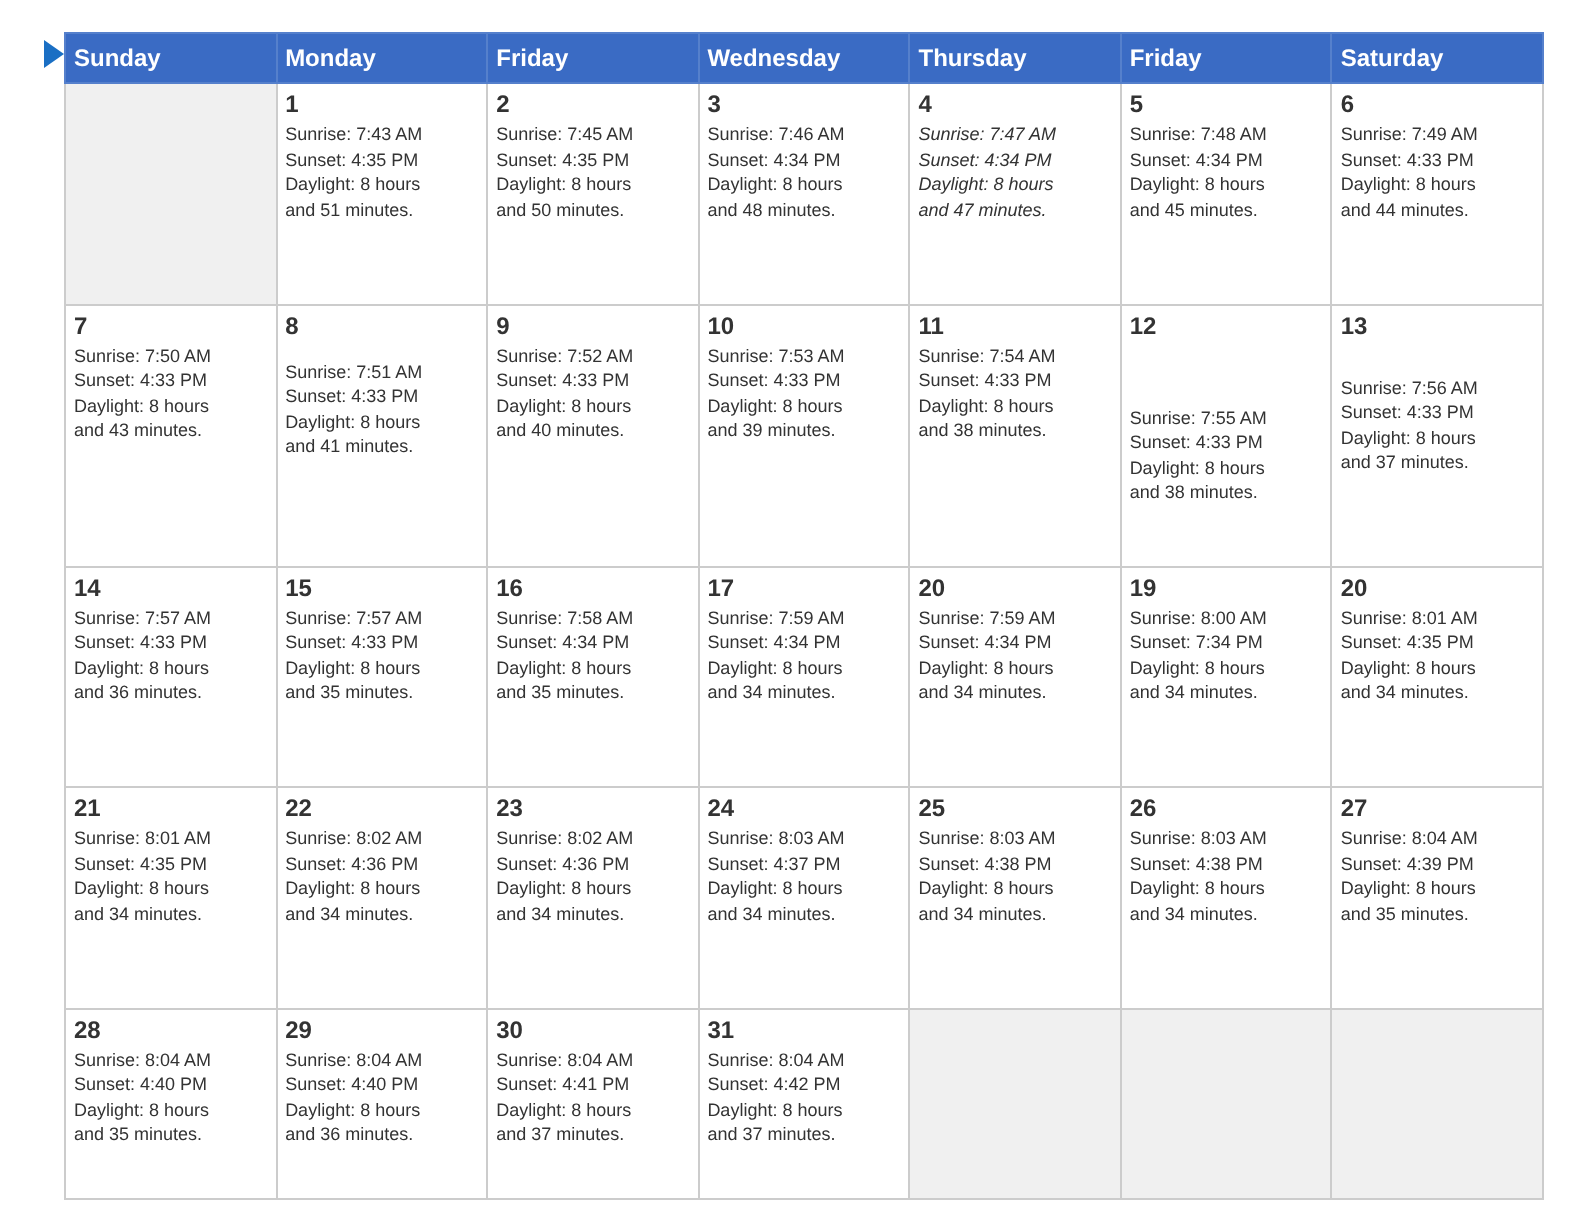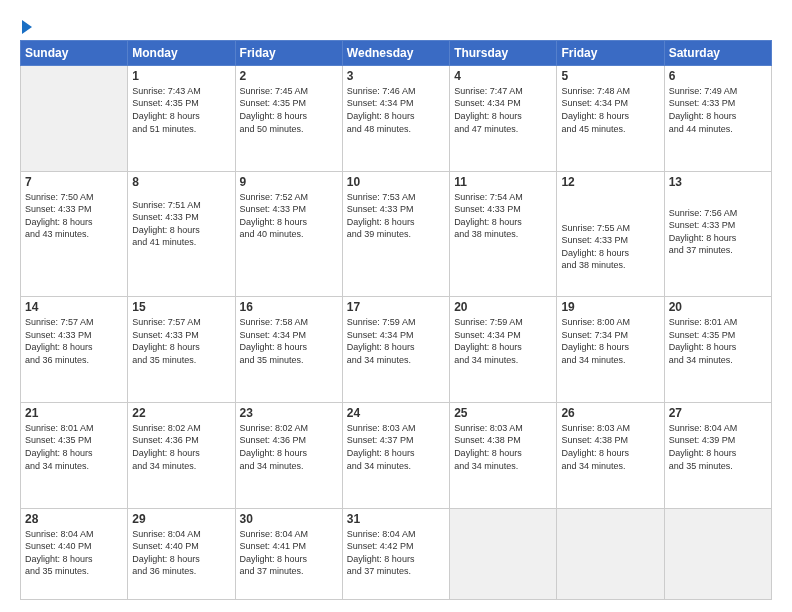--- a/index.html
+++ b/index.html
@@ -8,21 +8,21 @@
       background: #fff;
       width: 792px;
       height: 612px;
       overflow: hidden;
     }
     .page {
       width: 792px;
       height: 612px;
       padding: 16px 20px 12px 20px;
       display: flex;
-      flex-direction: column;
+      flex-direction: row;
     }
     .header-top {
       display: flex;
       justify-content: space-between;
       align-items: flex-start;
       margin-bottom: 4px;
     }
     .logo {
       display: flex;
       align-items: center;
@@ -151,21 +151,21 @@
           </td>
           <td>
             <span class="day-number">3</span>
             <div class="day-info" style="white-space: pre-line;">Sunrise: 7:46 AM
 Sunset: 4:34 PM
 Daylight: 8 hours
 and 48 minutes.</div>
           </td>
           <td>
             <span class="day-number">4</span>
-            <div class="day-info" style="white-space: pre-line;">Sunrise: 7:47 AM
+            <div class="day-info" style="white-space: pre-line; font-style: italic;">Sunrise: 7:47 AM
 Sunset: 4:34 PM
 Daylight: 8 hours
 and 47 minutes.</div>
           </td>
           <td>
             <span class="day-number">5</span>
             <div class="day-info" style="white-space: pre-line;">Sunrise: 7:48 AM
 Sunset: 4:34 PM
 Daylight: 8 hours
 and 45 minutes.</div>

